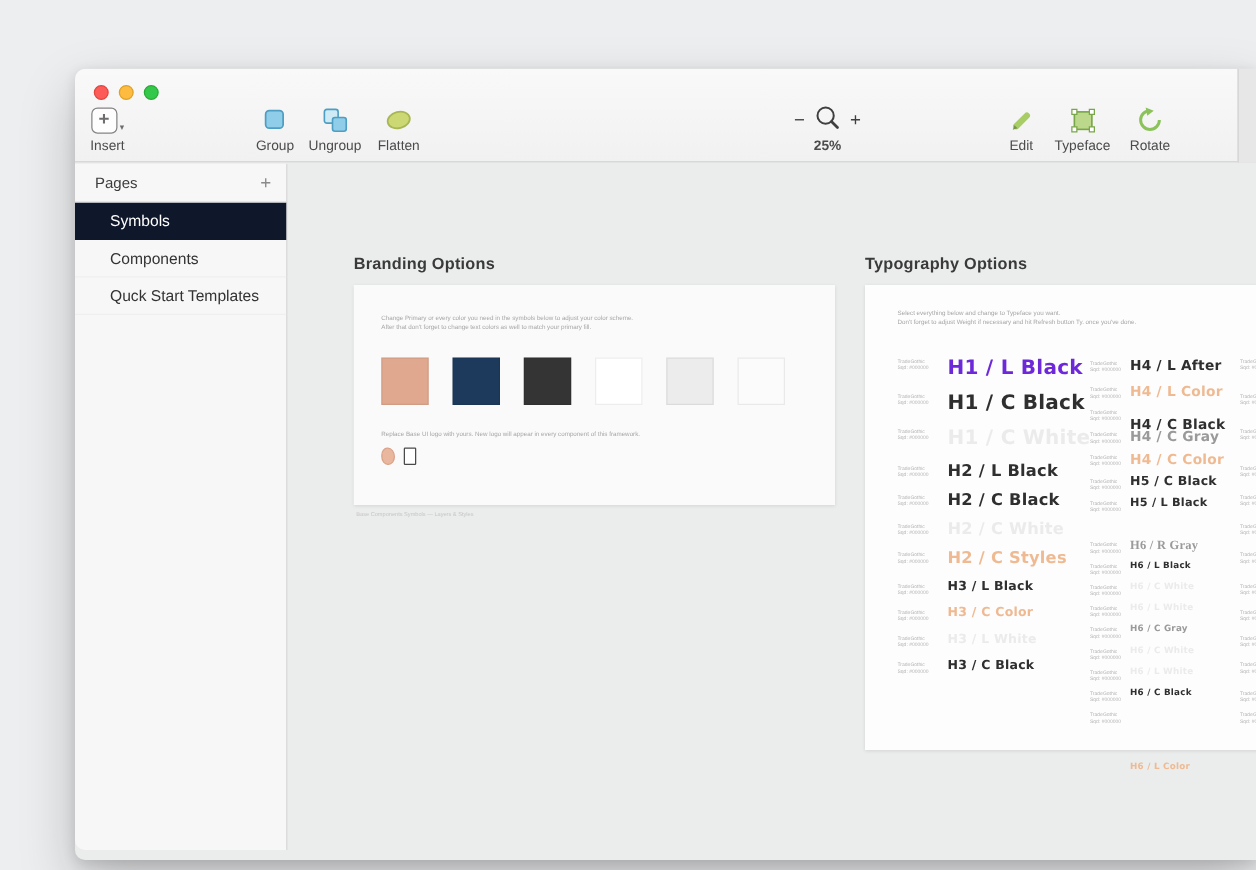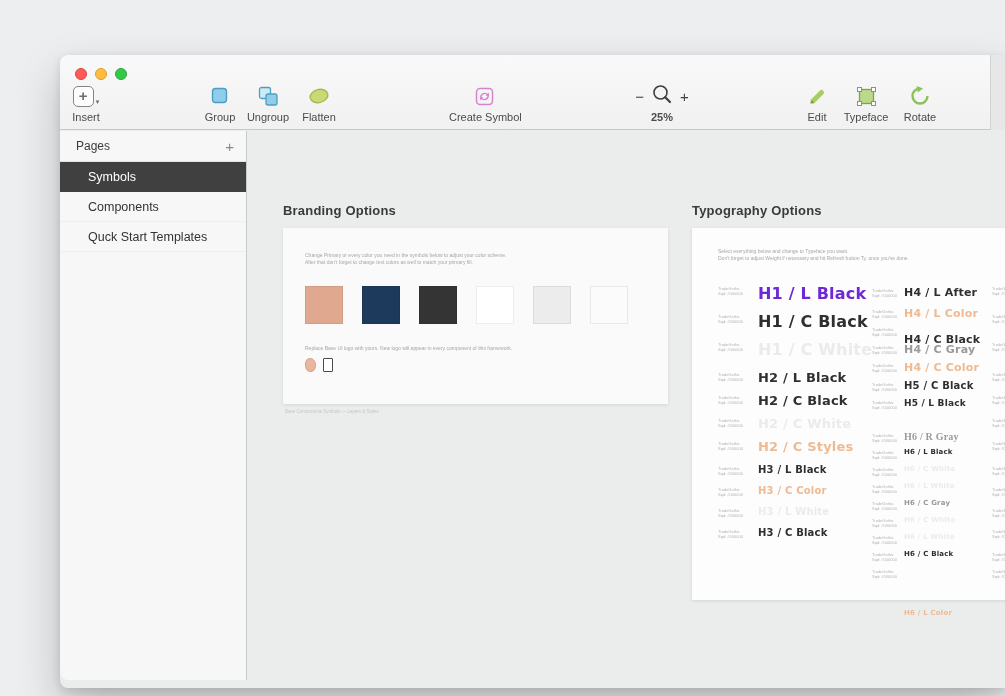--- a/index.html
+++ b/index.html
@@ -22,27 +22,27 @@
   .titem .icon{height:26px;display:flex;align-items:center;justify-content:center;gap:2px}
   .titem .lbl{display:block;font-size:11px;color:#4b4b4b;margin-top:2px;white-space:nowrap}
   .plus-square{width:21px;height:21px;border:1.5px solid #848484;border-radius:5px;background:#fdfdfd;
                color:#6d6d6d;font-size:15px;line-height:18px;text-align:center;font-weight:bold}
   .caret{font-size:7px;color:#6d6d6d;align-self:flex-end;margin-bottom:3px}
   .zoom-cluster{display:flex;align-items:center;justify-content:center;gap:7px;height:26px}
   .zoom-sign{font-size:15px;color:#3f3f3f;cursor:default}
   .toolbar-right-edge{position:absolute;right:0;top:0;width:15px;height:75px;background:#e7e7e7;border-left:1px solid #d2d2d2}
 
   
-  .sidebar{position:absolute;left:0;top:76px;width:187px;bottom:8px;background:#f7f7f7;
+  .sidebar{position:absolute;left:0;top:76px;width:170px;bottom:8px;background:#f7f7f7;
            border-right:1px solid #c9c9c9;border-bottom-left-radius:8px}
   .pages-header{position:relative;height:31px;line-height:31px;padding-left:16px;font-size:12px;color:#3c3c3c;
                 border-bottom:1px solid #e2e2e2}
   .pages-add{position:absolute;right:12px;top:0;font-size:15px;color:#8a8a8a;line-height:31px}
   .page-item{height:30px;line-height:30px;padding-left:28px;font-size:12.5px;color:#333;border-bottom:1px solid #efefef}
-  .page-item.selected{background:#404040;color:#fff;border-bottom:none}
+  .page-item.selected{background:#0f172a;color:#fff;border-bottom:none}
 
   
   .canvas{position:absolute;left:188px;top:76px;right:0;bottom:0;background:#ebecec;overflow:hidden}
   .artboard-title{position:absolute;font-size:13px;font-weight:bold;color:#3a3a3a;letter-spacing:.2px}
   .card{position:absolute;box-shadow:0 1px 3px rgba(0,0,0,.10)}
   .branding-card{left:35px;top:97px;width:385px;height:176px;background:#fafafa}
   .type-card{left:444px;top:97px;width:348px;height:372px;background:#fdfdfd}
   .tiny-text{position:absolute;font-size:5px;line-height:7px;color:#a6a6a6;white-space:nowrap}
   .swatch-row{position:absolute;left:22px;top:58px;display:flex;gap:19px}
   .swatch{width:38px;height:38px;border:1px solid rgba(0,0,0,.07)}
@@ -96,32 +96,20 @@
 
       <div class="titem" style="left:231px">
         <span class="icon">
           <svg width="24" height="20">
               <ellipse cx="12" cy="10" rx="9" ry="6.5" fill="#ccd873" stroke="#a9b654" stroke-width="1.4" transform="rotate(-14 12 10)"></ellipse>
             </svg>
         </span>
         <span class="lbl">Flatten</span>
       </div>
 
-      <div class="titem" style="left:389px;width:70px">
-        <span class="icon">
-          <svg width="21" height="21">
-            <rect x="2.5" y="2.5" width="16" height="16" rx="3.5" fill="none" stroke="#d584cf" stroke-width="1.5"></rect>
-            <path d="M7,12.2 A3.8,3.8 0 0 1 13.6,8.8" fill="none" stroke="#d584cf" stroke-width="1.3"></path>
-            <polygon points="14.6,6.6 15.2,10.2 11.8,9.4" fill="#d584cf"></polygon>
-            <path d="M14,8.8 A3.8,3.8 0 0 1 7.4,12.2" fill="none" stroke="#d584cf" stroke-width="1.3"></path>
-            <polygon points="6.4,14.4 5.8,10.8 9.2,11.6" fill="#d584cf"></polygon>
-          </svg>
-        </span>
-        <span class="lbl">Create Symbol</span>
-      </div>
 
       <div class="titem" style="left:566px;width:72px">
         <span class="zoom-cluster">
           <span class="zoom-sign">−</span>
           <span>
             <svg width="22" height="22">
               <circle cx="9.5" cy="9.5" r="6.5" fill="none" stroke="#3f3f3f" stroke-width="1.6"></circle>
               <line x1="14.2" y1="14.2" x2="19" y2="19" stroke="#3f3f3f" stroke-width="2.2" stroke-linecap="round"></line>
             </svg>
           </span>

